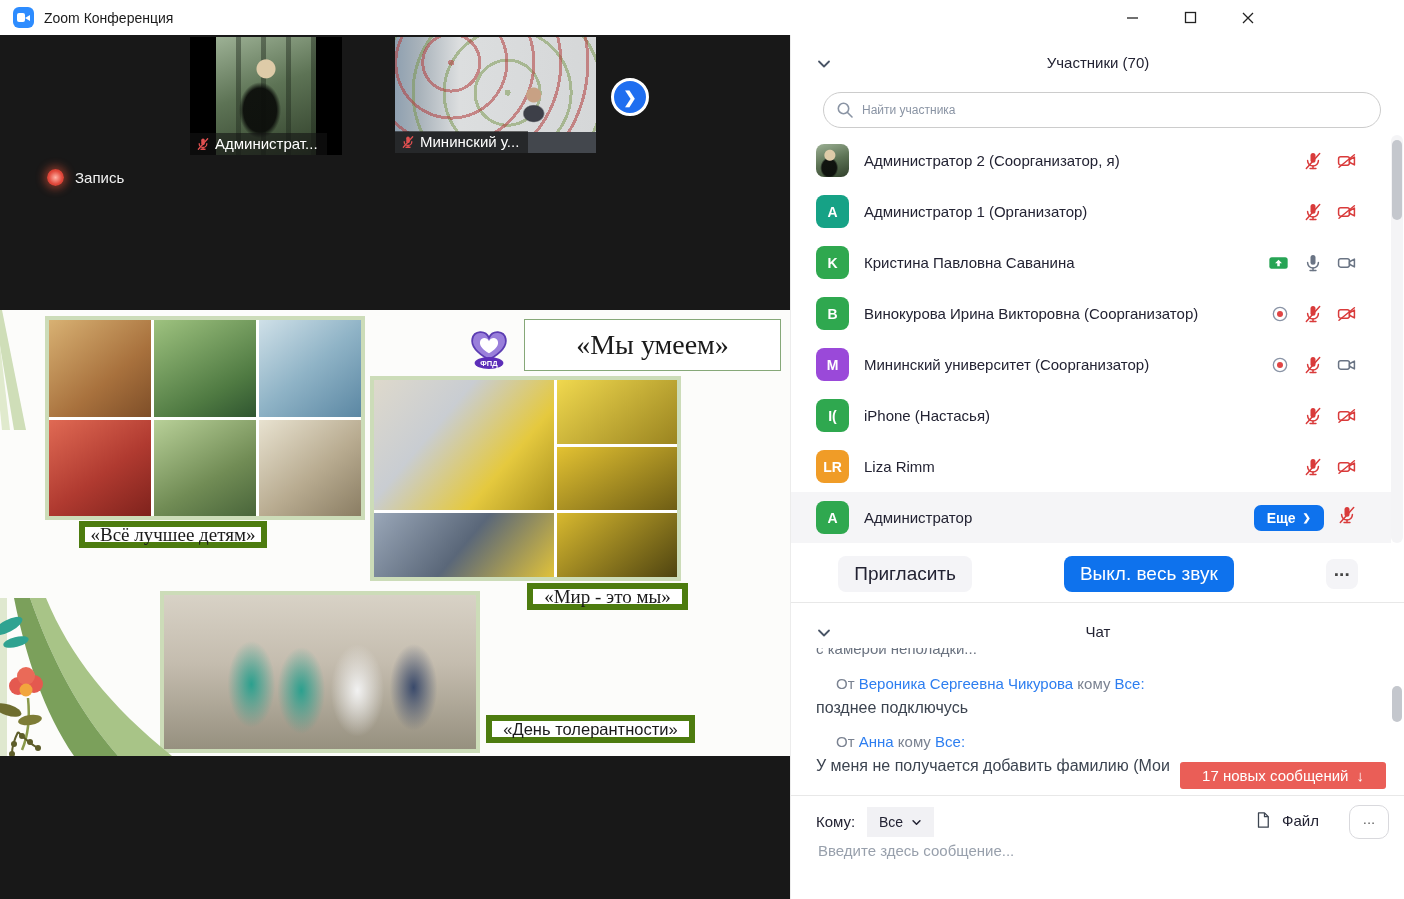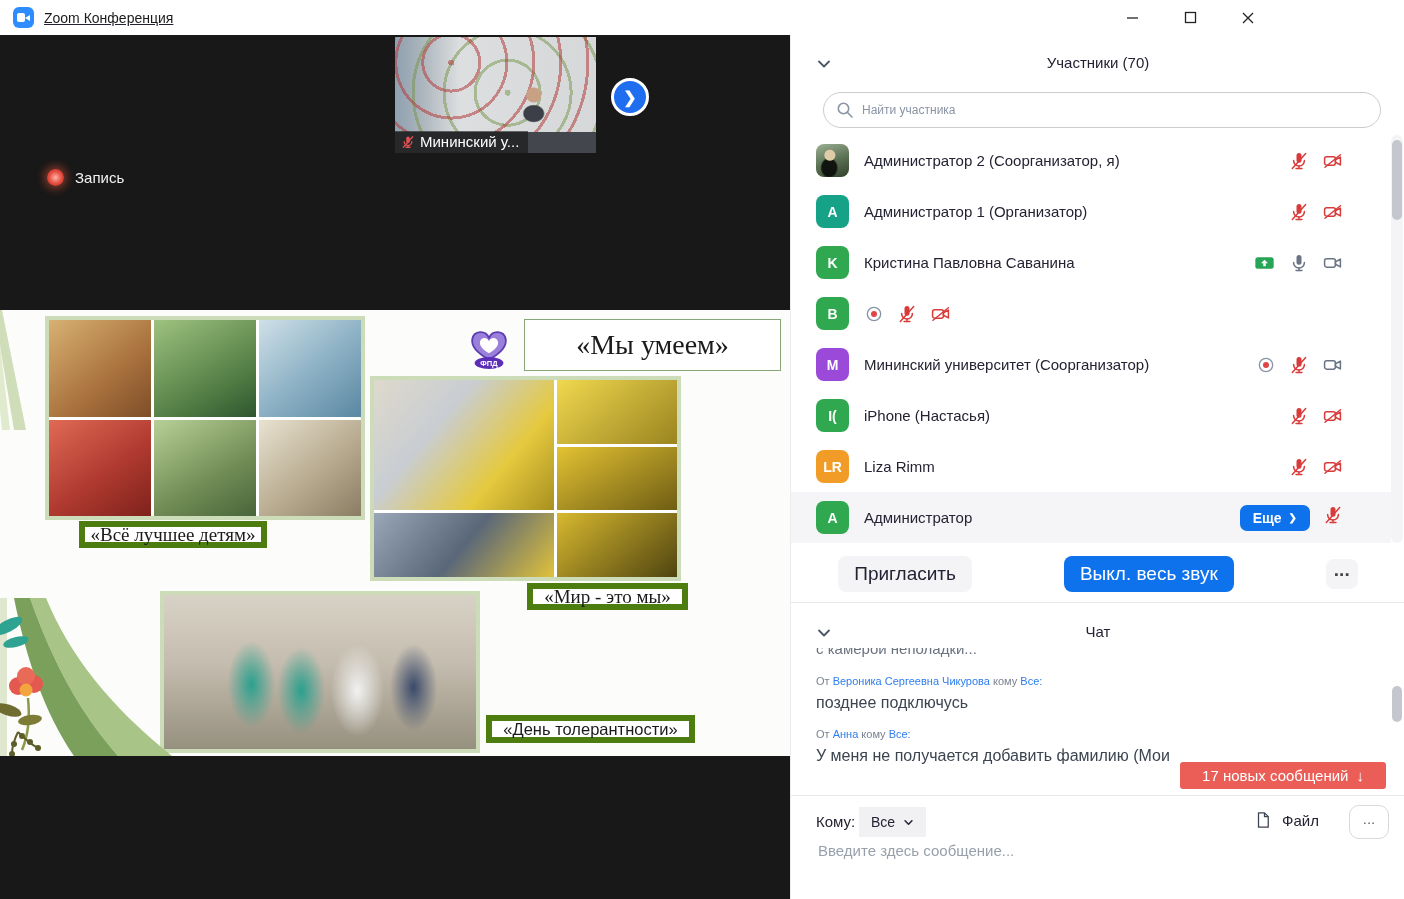--- a/index.html
+++ b/index.html
@@ -2,21 +2,21 @@
 <html><head>
 <meta charset="utf-8">
 <style>
   html,body{margin:0;padding:0;background:#888;}
   *{box-sizing:border-box;}
   #app{position:relative;width:1404px;height:899px;background:#fff;overflow:hidden;
        font-family:"Liberation Sans",sans-serif;color:#232333;}
 
   
   .titlebar{position:absolute;left:0;top:0;width:1277px;height:35px;background:#fff;
-            display:flex;align-items:center;text-decoration:underline;}
+            display:flex;align-items:center;}
   .zoom-logo{width:21px;height:21px;border-radius:6px;background:#2d8cff;margin:0 10px 0 13px;
              position:relative;flex:0 0 auto;}
   .zoom-logo:before{content:"";position:absolute;left:4px;top:6px;width:8px;height:9px;border-radius:2px;background:#fff;}
   .zoom-logo:after{content:"";position:absolute;left:12px;top:7px;width:0;height:0;
              border-top:3.5px solid transparent;border-bottom:3.5px solid transparent;border-right:5px solid #fff;margin-top:0.5px;}
   .title-text{font-size:14px;color:#1b1b1b;}
   .win-controls{position:absolute;right:0;top:0;height:35px;display:flex;}
   .win-btn{width:58px;height:35px;display:flex;align-items:center;justify-content:center;cursor:default;}
 
   
@@ -98,21 +98,21 @@
   .sec-chevron{position:absolute;width:16px;height:16px;cursor:pointer;}
   .sec-title{position:absolute;left:0;width:614px;text-align:center;font-size:15px;font-weight:normal;color:#232333;}
 
   .search-wrap{position:absolute;left:32px;top:57px;width:558px;height:36px;}
   .search-wrap input{width:100%;height:100%;border:1px solid #ccc;border-radius:18px;padding:0 14px 0 38px;
                      font-size:12px;font-family:"Liberation Sans",sans-serif;color:#232333;outline:none;}
   .search-wrap input::placeholder{color:#8a94a4;}
   .search-ico{position:absolute;left:13px;top:9px;}
 
   .p-list{position:absolute;left:0;top:100px;width:600px;}
-  .p-row{display:flex;align-items:center;height:51px;padding:0 48px 0 25px;gap:15px;cursor:pointer;}
+  .p-row{display:flex;align-items:center;height:51px;padding:0 34px 0 25px;gap:15px;cursor:pointer;}
   .p-row.hl{background:#f5f5f7;}
   .avatar{width:33px;height:33px;border-radius:8px;flex:0 0 auto;display:flex;align-items:center;
           justify-content:center;color:#fff;font-weight:bold;font-size:14px;overflow:hidden;}
   .avatar-photo{background:
       radial-gradient(circle at 42% 34%, #decba8 0 5px, rgba(0,0,0,0) 6px),
       radial-gradient(ellipse 12px 14px at 40% 72%, rgba(12,14,11,.95) 0 60%, rgba(0,0,0,0) 75%),
       linear-gradient(160deg,#9db195 0%,#5d7355 50%,#31402b 100%);}
   .p-name{font-size:15px;color:#232333;flex:1 1 auto;white-space:nowrap;overflow:hidden;}
   .p-icons{display:flex;gap:13px;align-items:flex-start;flex:0 0 auto;}
   .st-icon{display:inline-flex;}
@@ -126,30 +126,30 @@
   .btn-light{background:#f4f4f7;color:#232333;padding:7px 16px;}
   .btn-blue{background:#0e72ed;color:#fff;padding:7px 16px;}
   .btn-dots{background:#f4f4f7;color:#444;width:32px;height:30px;padding:0 0 8px 0;font-weight:bold;}
 
   .divider{position:absolute;left:0;width:614px;border-top:1px solid #e8e8e8;}
 
   .chat-msgs{position:absolute;left:0;top:613px;width:614px;height:147px;overflow:hidden;}
   .chat-clip{height:13px;overflow:hidden;margin:0 0 14px 25px;position:relative;}
   .chat-clip span{position:absolute;top:-8px;left:0;color:#6b7380;font-size:15px;white-space:nowrap;}
   .chat-msg{margin:0 0 16px 25px;}
-  .chat-from{font-size:11px;margin-bottom:7px;}
+  .chat-from{font-size:15px;margin-bottom:7px;margin-left:20px;}
   .chat-from .g{color:#7a8291;}
   .chat-from .b{color:#2d7ef0;}
   .chat-body{font-size:16px;color:#3c4450;white-space:nowrap;}
   .new-badge{position:absolute;right:18px;top:114px;background:#ea5e57;color:#fff;font-size:15px;
              border-radius:3px;padding:5px 22px;display:flex;gap:8px;align-items:center;cursor:pointer;}
 
   .chat-footer{position:absolute;left:0;top:770px;width:614px;height:36px;}
   .to-label{position:absolute;left:25px;top:8px;font-size:15px;color:#232333;}
-  .to-select{position:absolute;left:68px;top:2px;height:30px;background:#f1f1f4;border:none;border-radius:0;
+  .to-select{position:absolute;left:76px;top:2px;height:30px;background:#f1f1f4;border:none;border-radius:0;
              padding:0 12px;display:flex;align-items:center;gap:8px;font-size:14px;color:#232333;cursor:pointer;
              font-family:"Liberation Sans",sans-serif;}
   .file-btn{position:absolute;right:80px;top:4px;display:flex;align-items:center;gap:10px;background:none;
             border:none;font-size:15px;color:#232333;cursor:pointer;font-family:"Liberation Sans",sans-serif;}
   .footer-more{position:absolute;right:16px;top:0;width:40px;height:34px;border:1px solid #d9d9dd;
                border-radius:10px;background:#fff;color:#666;font-size:15px;cursor:pointer;padding-bottom:8px;}
   .chat-input{position:absolute;left:25px;top:806px;width:560px;border:none;outline:none;font-size:15px;
               font-family:"Liberation Sans",sans-serif;color:#232333;}
   .chat-input::placeholder{color:#98a0ac;}
 
@@ -179,20 +179,35 @@
         <svg width="14" height="14" viewBox="0 0 14 14">
             <path d="M2 2l10 10M12 2L2 12" stroke="#222" stroke-width="1.3"></path>
           </svg>
       </div>
     </div>
   </div>
 
   <div class="video-black-top"></div>
   <div class="video-black-bottom"></div>
 
+  <div class="thumb thumb1">
+    <div class="ph"></div>
+    <div class="vid-label">
+      <span class="st-icon">
+          <svg width="14" height="14" viewBox="0 0 24 24" fill="none" stroke="#e05050" stroke-width="2.2" stroke-linecap="round">
+            <rect x="9" y="2.5" width="6" height="11.5" rx="3" fill="#e05050" stroke="none"></rect>
+            <path d="M5.5 11.5a6.5 6.5 0 0 0 13 0"></path>
+            <line x1="12" y1="18" x2="12" y2="21"></line>
+            <line x1="8.5" y1="21" x2="15.5" y2="21"></line>
+            <line x1="4" y1="21" x2="20" y2="3"></line>
+          </svg>
+        </span>
+      <span>Администрат...</span>
+    </div>
+  </div>
   <div class="thumb thumb2">
     <div class="ph"></div>
     <div class="vid-label">
       <span class="st-icon">
           <svg width="14" height="14" viewBox="0 0 24 24" fill="none" stroke="#e05050" stroke-width="2.2" stroke-linecap="round">
             <rect x="9" y="2.5" width="6" height="11.5" rx="3" fill="#e05050" stroke="none"></rect>
             <path d="M5.5 11.5a6.5 6.5 0 0 0 13 0"></path>
             <line x1="12" y1="18" x2="12" y2="21"></line>
             <line x1="8.5" y1="21" x2="15.5" y2="21"></line>
             <line x1="4" y1="21" x2="20" y2="3"></line>
@@ -354,20 +369,21 @@
             <span class="st-icon">
               <svg width="21" height="20" viewBox="0 0 24 24" fill="none" stroke="#6a7484" stroke-width="1.8" stroke-linejoin="round">
                 <rect x="2.5" y="7" width="13" height="10" rx="2.5"></rect>
                 <path d="M15.5 10.5l6-3.2v9.4l-6-3.2z"></path>
               </svg>
             </span>
           </div>
         </div>
         <div class="p-row">
           <div class="avatar" style="background: rgb(47, 168, 79);">B</div>
+          <div class="p-name">Винокурова Ирина Викторовна (Соорганизатор)</div>
           <div class="p-icons">
             <span class="st-icon">
               <svg width="20" height="20" viewBox="0 0 24 24">
                 <circle cx="12" cy="12" r="8" fill="none" stroke="#8a94a6" stroke-width="1.6"></circle>
                 <circle cx="12" cy="12" r="3.6" fill="#e04545"></circle>
               </svg>
             </span>
             <span class="st-icon">
               <svg width="20" height="20" viewBox="0 0 24 24" fill="none" stroke="#d93b3b" stroke-width="1.8" stroke-linecap="round">
                 <rect x="9" y="2.5" width="6" height="11.5" rx="3" fill="#d93b3b" stroke="none"></rect>

